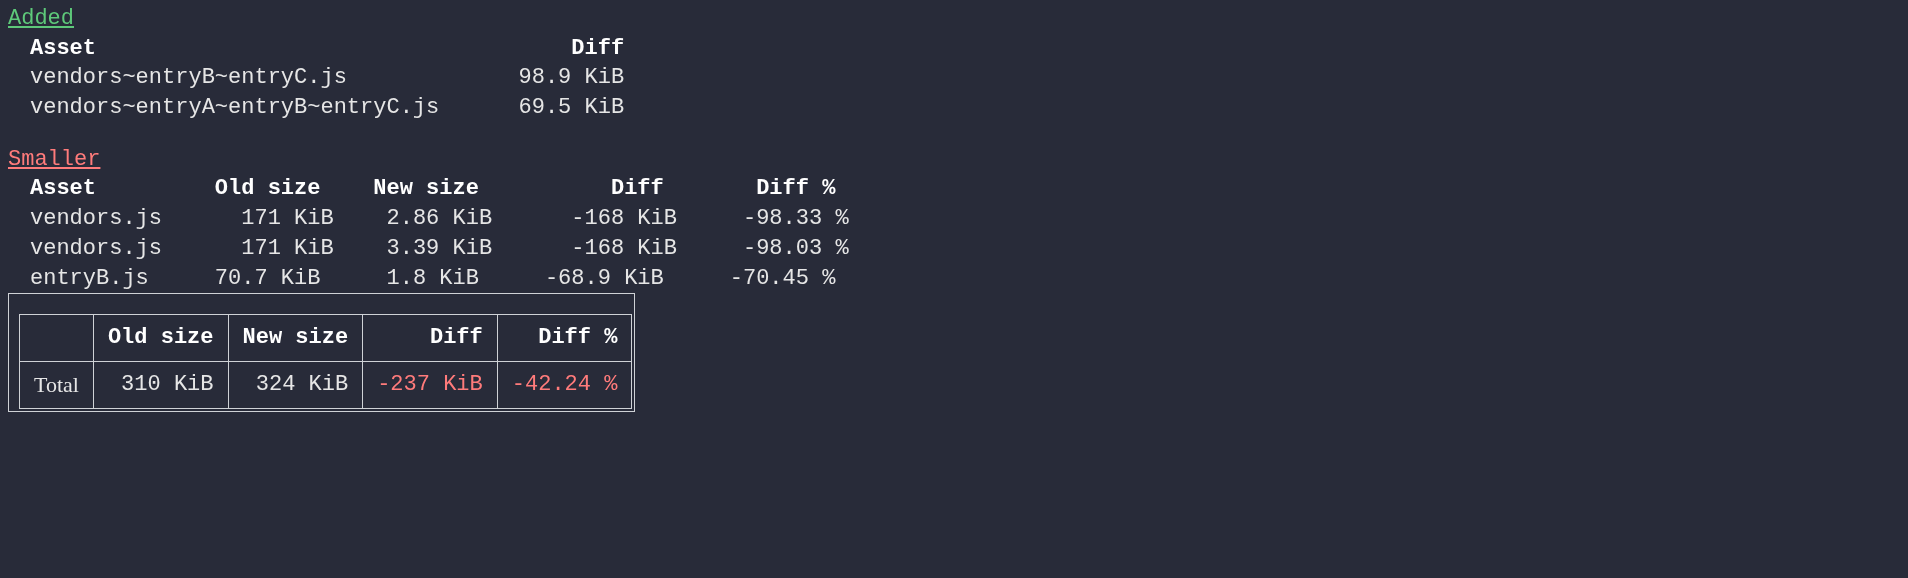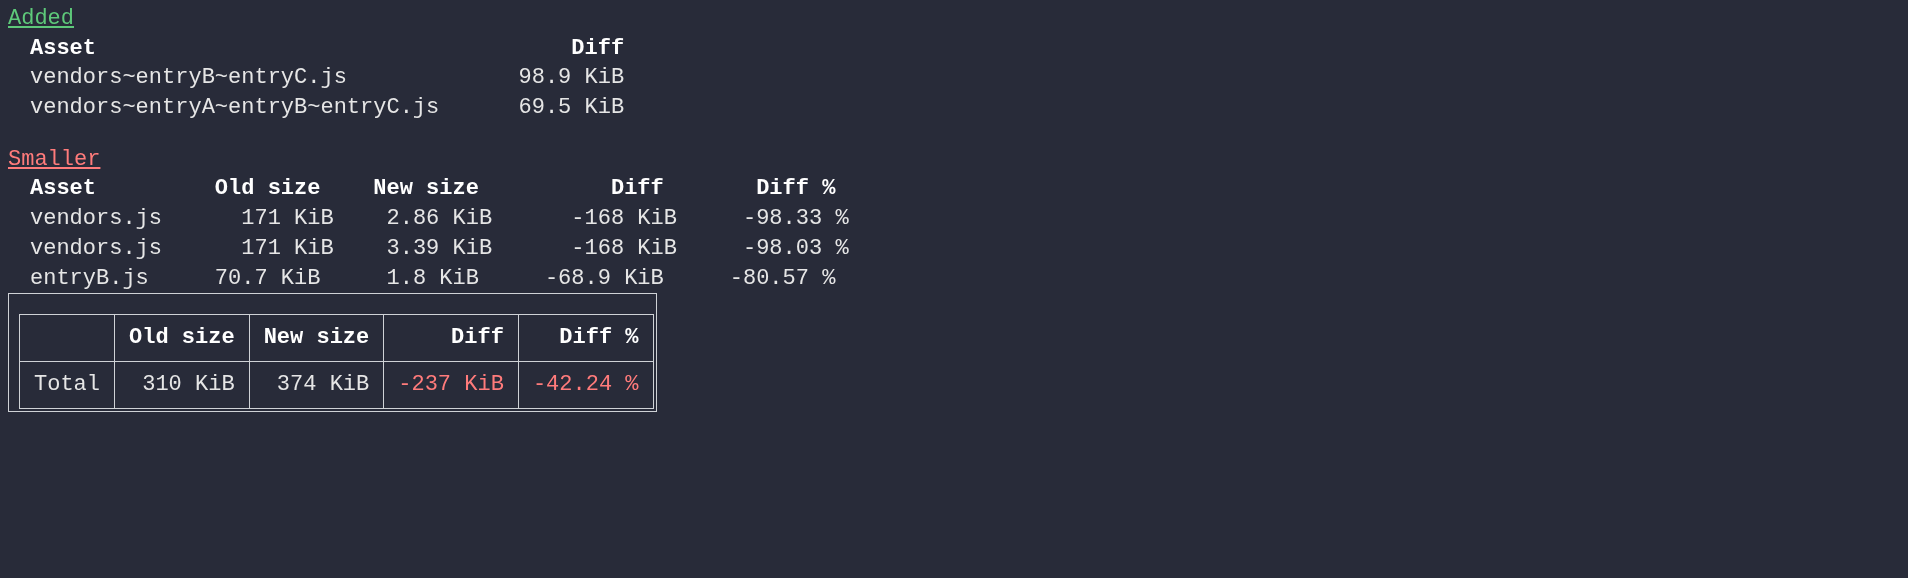--- a/index.html
+++ b/index.html
@@ -33,21 +33,21 @@
     border: 1px solid #cfd2d6;
     padding: 8px 14px;
     text-align: right;
     font-weight: 400;
   }
   .summary-tbl thead th {
     font-weight: 700;
     color: #ffffff;
   }
   .summary-tbl thead th:first-child {  }
-  .summary-tbl tbody td:first-child { text-align: left; }
+  .summary-tbl tbody td:first-child { text-align: left; font-family: Liberation Serif, serif; }
   .summary-tbl thead {
     
   }
   .summary-wrap {
     display: inline-block;
     border: 1px solid #cfd2d6;
     padding: 2px;
   }
 </style>
 </head>
@@ -61,39 +61,39 @@
 <span><span>vendors~entryB~entryC.js         </span><span>    98.9 KiB</span></span>
 <span><span>vendors~entryA~entryB~entryC.js  </span><span>    69.5 KiB</span></span></div>
 
   <div style="height:22px"></div>
 
   
   <div class="section-header smaller-header">Smaller</div>
   <div class="pre indent"><span class="bold"><span>Asset      </span><span>   Old size</span><span>    New size</span><span>          Diff</span><span>       Diff %</span></span>
 <span><span>vendors.js  </span><span>    171 KiB</span><span>    2.86 KiB</span><span>      -168 KiB</span><span>     -98.33 %</span></span>
 <span><span>vendors.js  </span><span>    171 KiB</span><span>    3.39 KiB</span><span>      -168 KiB</span><span>     -98.03 %</span></span>
-<span><span>entryB.js  </span><span>   70.7 KiB</span><span>     1.8 KiB</span><span>     -68.9 KiB</span><span>     -80.57 %</span></span></div>
+<span><span>entryB.js  </span><span>   70.7 KiB</span><span>     1.8 KiB</span><span>     -68.9 KiB</span><span>     -70.45 %</span></span></div>
 
   
   <div class="summary-wrap">
     <table class="summary-tbl">
       <thead>
         <tr>
           <th></th>
           <th>Old size</th>
           <th>New size</th>
           <th>Diff</th>
           <th>Diff %</th>
         </tr>
       </thead>
       <tbody>
         <tr>
           <td>Total</td>
           <td>310 KiB</td>
-          <td>374 KiB</td>
+          <td>324 KiB</td>
           <td class="neg">-237 KiB</td>
           <td class="neg">-42.24 %</td>
         </tr>
       </tbody>
     </table>
   </div>
 
 </div>
 
 </body></html>

